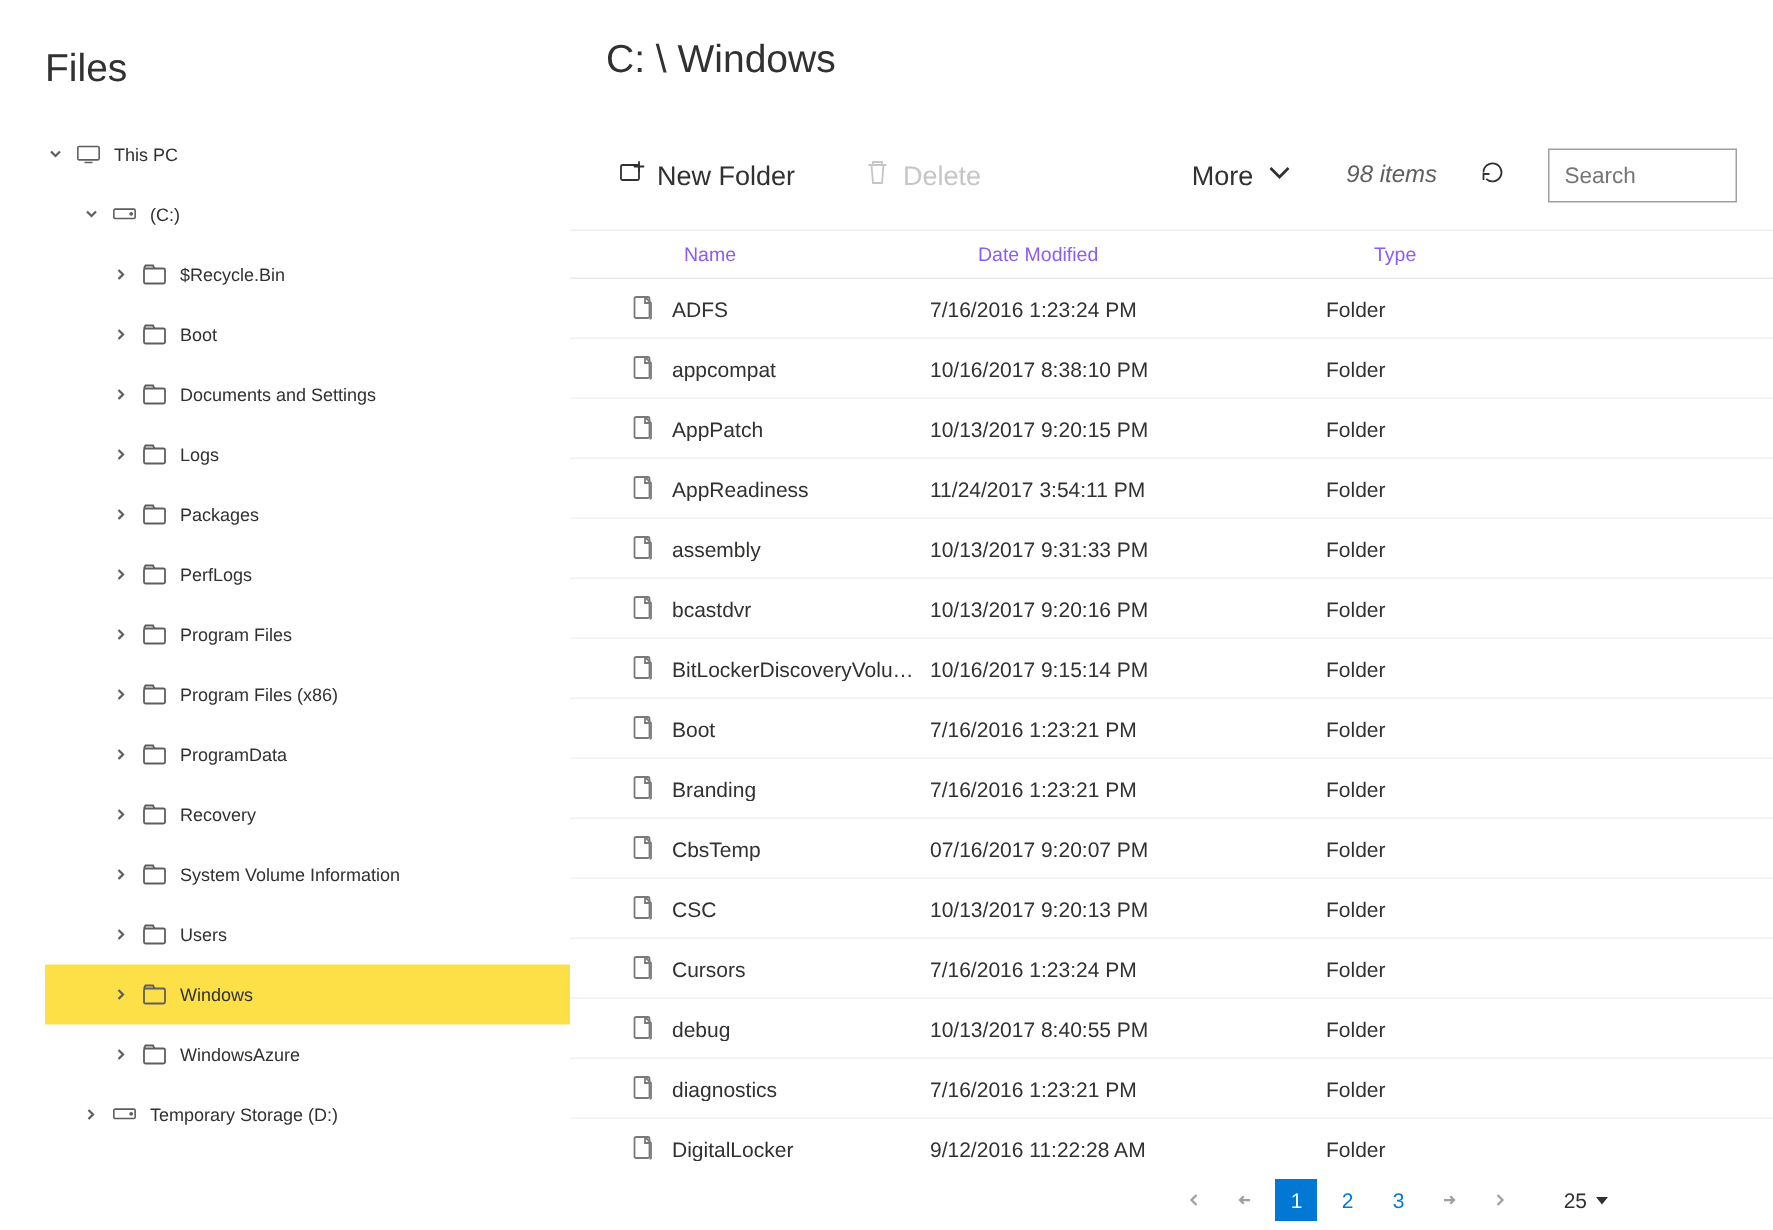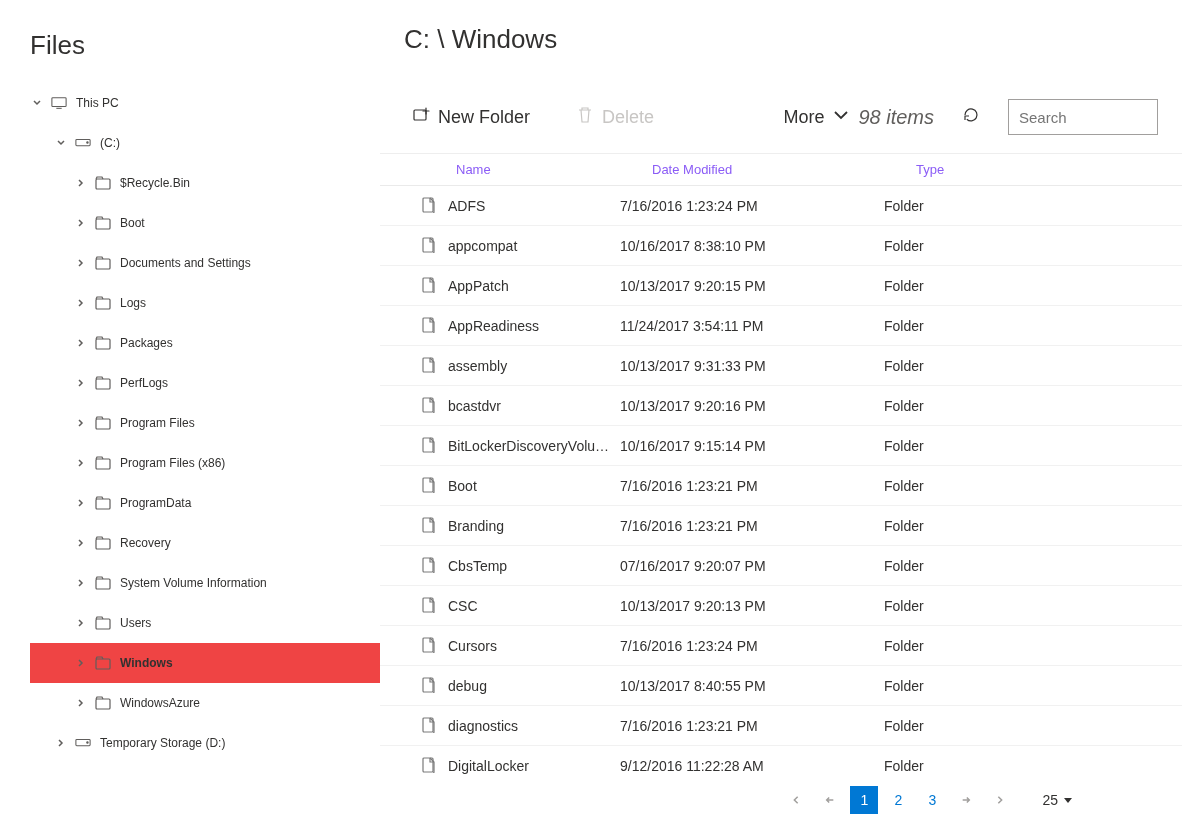--- a/index.html
+++ b/index.html
@@ -23,21 +23,21 @@
   font-weight: 400;
   margin-bottom: 22px;
 }
 .tree-item {
   display: flex;
   align-items: center;
   height: 40px;
   cursor: pointer;
   padding-right: 10px;
 }
-.tree-item.selected { background: #ef4444; font-weight: bold; }
+.tree-item.selected { background: #fde047; }
 .chev {
   width: 14px;
   display: inline-flex;
   justify-content: center;
   margin-right: 6px;
 }
 .chev svg { width: 10px; height: 10px; stroke: #605e5c; stroke-width: 1.5; fill: none; }
 .icon-slot {
   width: 18px;
   display: inline-flex;
@@ -75,24 +75,24 @@
   gap: 8px;
   font-size: 18px;
   height: 34px;
   padding: 0 8px;
   cursor: pointer;
 }
 .tb-btn.disabled { color: #c8c6c4; cursor: default; }
 .tb-btn svg { width: 18px; height: 18px; stroke: currentColor; stroke-width: 1.2; fill: none; }
 .spacer-flex { flex: 1; }
 .more-btn { margin-left: 40px; }
-.item-count { font-size: 20px; font-style: italic; color: #605e5c; margin-right: 20px; }
+.item-count { font-size: 16px; font-style: italic; color: #605e5c; margin-left: 28px; margin-right: 20px; }
 .refresh-btn { margin-right: 20px; }
 .search-box {
-  width: 150px;
+  width: 126px;
   height: 36px;
   border: 1px solid #a19f9d;
   padding: 0 10px;
   font-size: 15px;
   color: #605e5c;
 }
 
 .grid-wrap {
   flex: 1;
   display: flex;

